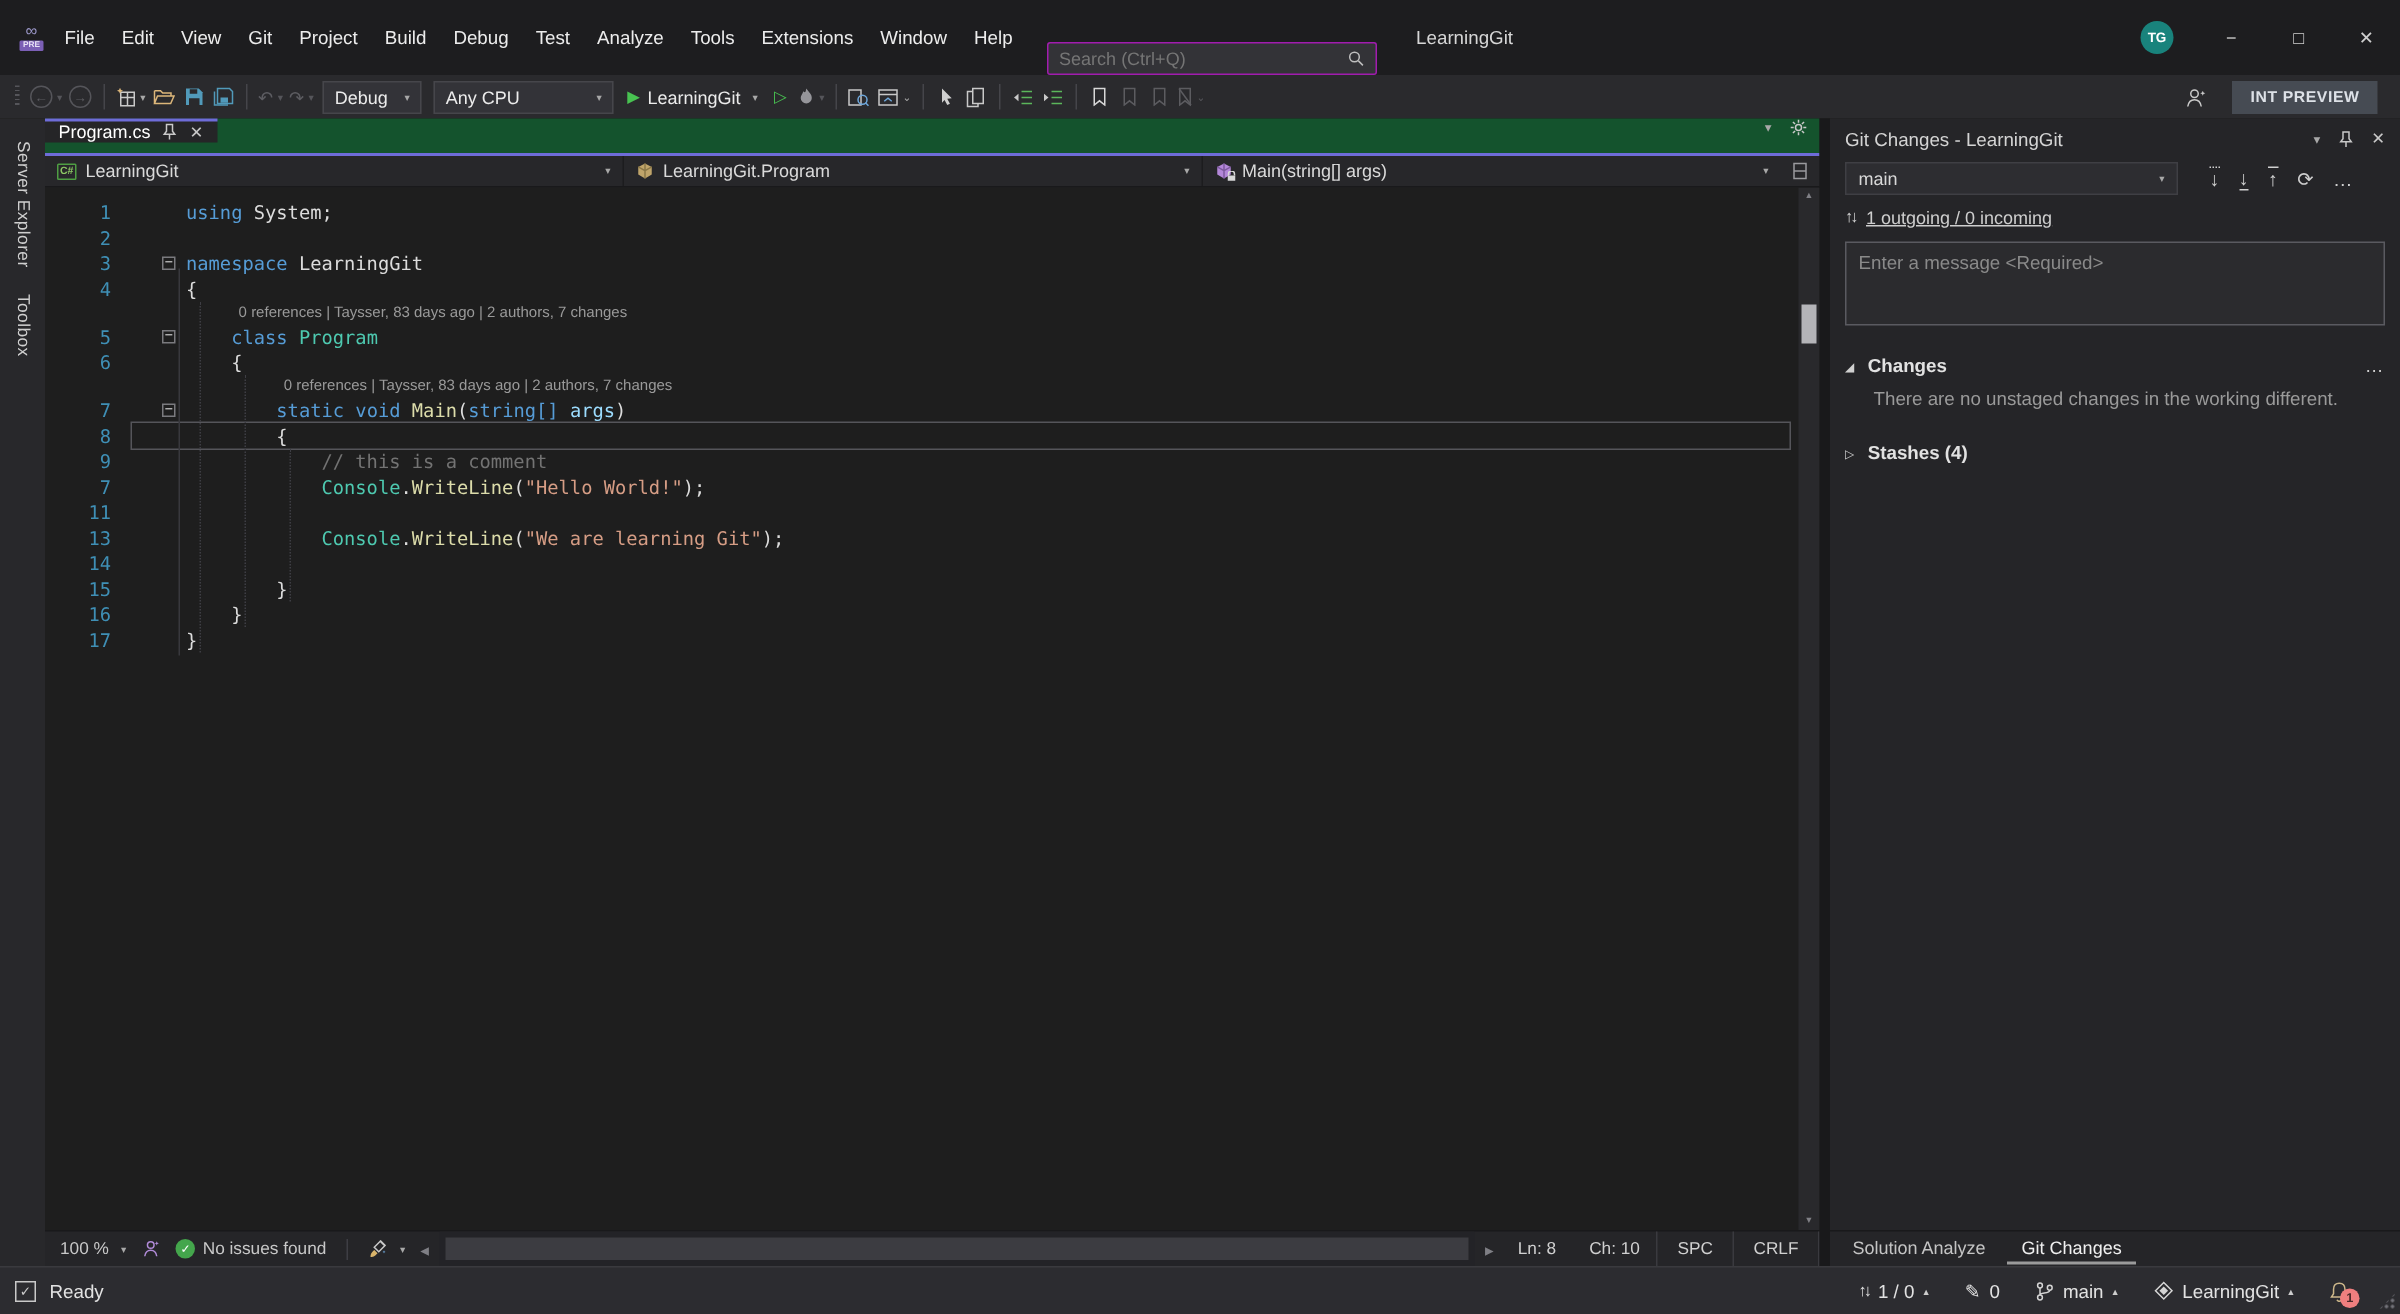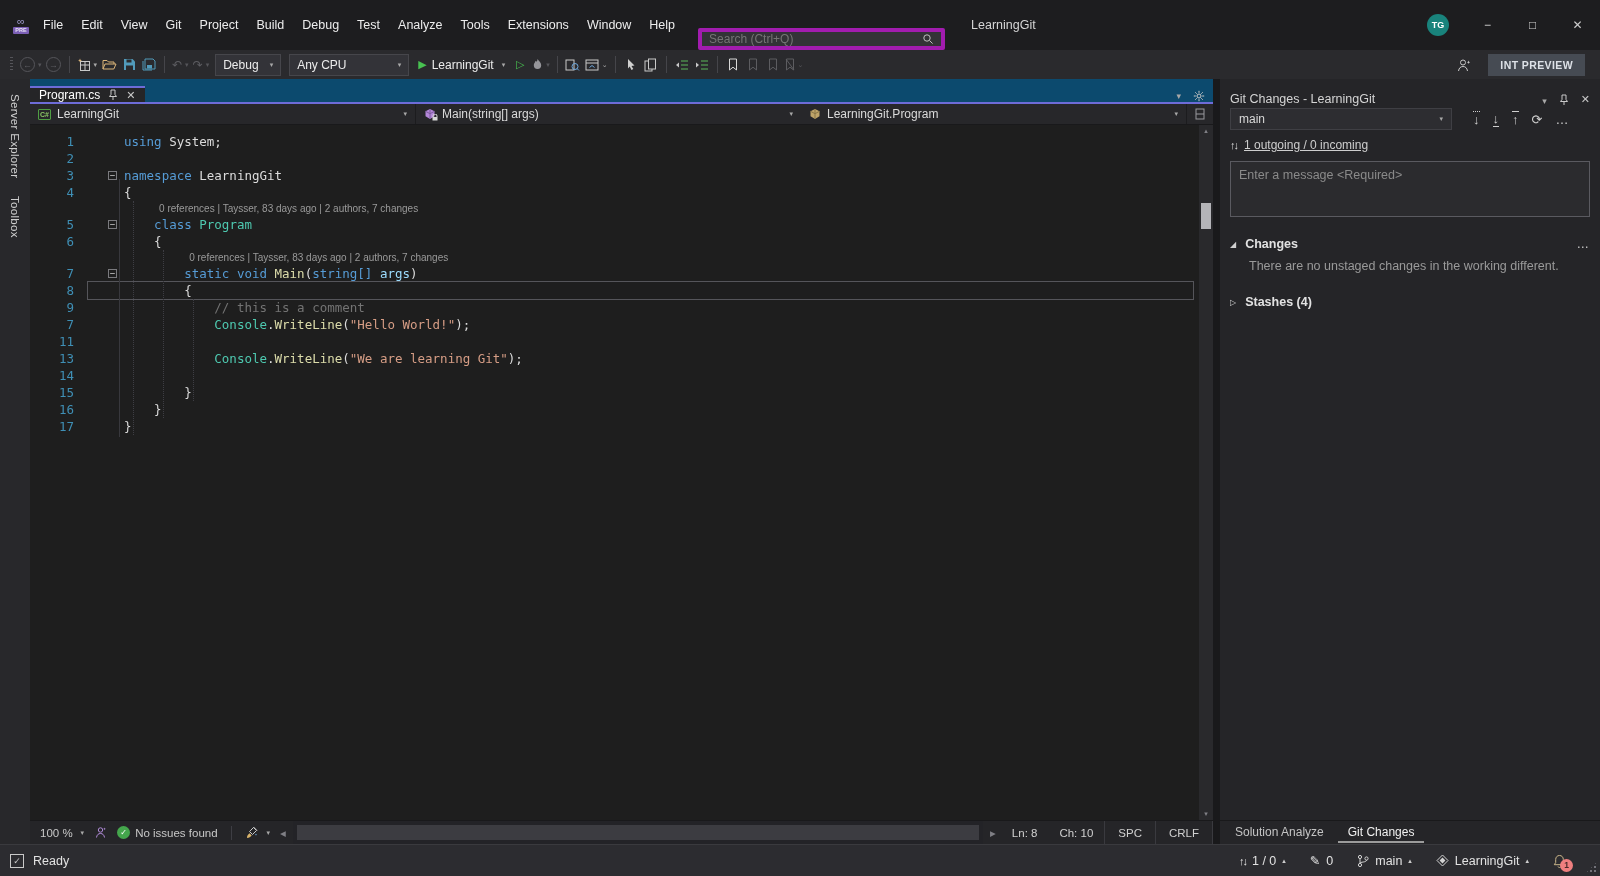--- a/index.html
+++ b/index.html
@@ -8,21 +8,21 @@
        font-family:"Liberation Sans",sans-serif;font-size:12px;color:#ddd;background:#1e1e1e;position:relative;}
   svg{display:block;}
 
   
   .titlebar{flex:0 0 33px;background:#1d1d1f;display:flex;align-items:center;}
   .vs-logo{width:34px;display:flex;flex-direction:column;align-items:center;justify-content:center;gap:1px;padding-left:8px;}
   .logo-inf{color:#9b97c8;font-size:11px;line-height:9px;}
   .logo-pre{background:#7b5fb5;color:#e8e2f5;font-size:5.5px;font-weight:bold;padding:0 2px;border-radius:1px;line-height:7px;}
   .menus{display:flex;align-items:stretch;height:100%;}
   .menu-item{padding:0 9px;display:flex;align-items:center;color:#ededed;font-size:12.5px;cursor:default;}
-  .searchbox{margin-left:14px;width:247px;height:22px;background:#333337;border:4px solid #a21caf;border-radius:2px;display:flex;align-items:center;padding:0 7px;margin-top:28px;}
+  .searchbox{margin-left:14px;width:220px;height:22px;background:#333337;border:1px solid #a21caf;border-radius:2px;display:flex;align-items:center;padding:0 7px;margin-top:28px;}
   .searchbox input{flex:1;background:transparent;border:none;outline:none;color:#b8b8b8;font-family:"Liberation Sans",sans-serif;font-size:12px;padding:0;}
   .sol-name{margin-left:26px;color:#d6d6d6;font-size:12.5px;}
   .tspacer{flex:1;}
   .avatar{width:22px;height:22px;border-radius:50%;background:#19837c;color:#fff;font-size:9px;font-weight:bold;display:flex;align-items:center;justify-content:center;margin-right:16px;}
   .winbtns{display:flex;height:100%;}
   .winbtns span{width:45px;display:flex;align-items:center;justify-content:center;color:#cfcfcf;font-size:12px;}
 
   
   .toolbar{flex:0 0 29px;background:#2a2a2d;display:flex;align-items:center;padding:0 5px;}
   .tgrip{width:3px;height:15px;margin:0 5px;background:repeating-linear-gradient(#55555a 0 1px,transparent 1px 3px);}
@@ -38,21 +38,21 @@
   .runbtn{display:flex;align-items:center;gap:5px;height:24px;padding:0 5px;color:#ececec;}
   .playg{color:#48c251;font-size:11px;}
   .badge-preview{margin:0 10px 0 14px;background:#464b53;color:#dde1e7;font-weight:bold;font-size:10.5px;letter-spacing:.4px;padding:5px 12px;}
 
   
   .mid{flex:1;display:flex;min-height:0;background:#1e1e1e;}
   .rail{flex:0 0 30px;background:#28282b;display:flex;flex-direction:column;align-items:center;padding-top:6px;}
   .rail-tab{writing-mode:vertical-rl;color:#cfcfcf;font-size:11.5px;padding:9px 0;letter-spacing:.3px;}
 
   .editor-col{flex:1;display:flex;flex-direction:column;min-width:0;}
-  .tabstrip{flex:0 0 23px;background:#0c4a6e;display:flex;align-items:flex-end;}
+  .tabstrip{flex:0 0 23px;background:#14532d;display:flex;align-items:flex-start;}
   .tab{background:#252527;border-top:2px solid #6e6cd8;display:flex;align-items:center;gap:8px;padding:0 9px;color:#fff;font-size:12px;}
   .ticon{color:#c8c8c8;font-size:11px;display:flex;align-items:center;}
   .tabstrip-right{margin-left:auto;display:flex;align-items:center;gap:12px;padding-right:8px;color:#c8c8c8;}
   .purple-line{flex:0 0 2px;background:#6e6cd8;}
   .breadcrumb{flex:0 0 21px;background:#27272a;display:flex;border-bottom:1px solid #19191b;}
   .bc-sec{flex:1;display:flex;align-items:center;gap:6px;padding:0 8px;border-right:1px solid #1c1c1e;color:#dadada;font-size:12px;}
   .bc-dd{margin-left:auto;font-size:7px;color:#a8a8a8;}
   .bc-split{flex:0 0 26px;display:flex;align-items:center;justify-content:center;}
   .csicon{border:1px solid #4f9e43;color:#8cc765;font-size:7px;font-weight:bold;line-height:9px;padding:0 1px;border-radius:1px;}
 
@@ -82,21 +82,21 @@
   .hthumb{position:absolute;top:4px;bottom:4px;left:4px;right:4px;background:#3c3c41;}
   .scell{padding:0 11px;color:#d0d0d0;}
   .scellb{height:100%;display:flex;align-items:center;padding:0 13px;border-left:1px solid #3a3a3f;color:#d0d0d0;}
   .scellb:last-child{border-right:1px solid #3a3a3f;}
 
   .vsplit{flex:0 0 7px;background:#19191b;}
 
   
   .right-col{flex:0 0 380px;display:flex;flex-direction:column;background:#252528;}
   .gp{flex:1;padding:0 10px;overflow:hidden;}
-  .gp-title{height:27px;display:flex;align-items:flex-end;color:#d4d4d4;font-size:12.5px;gap:12px;}
+  .gp-title{height:27px;display:flex;align-items:center;color:#d4d4d4;font-size:12.5px;gap:12px;}
   .gp-title .ttl{margin-right:auto;}
   .gp-branchrow{display:flex;align-items:center;margin-top:2px;gap:13px;}
   .branch-dd{width:222px;height:22px;background:#2d2d31;border:1px solid #3f3f44;display:flex;align-items:center;padding:0 8px;color:#d8d8d8;margin-right:8px;}
   .branch-dd .ddc{margin-left:auto;}
   .gp-ico{color:#d0d0d0;font-size:13px;display:flex;align-items:center;}
   .gp-sync{height:24px;display:flex;align-items:center;gap:7px;color:#cecece;margin-top:3px;}
   .sync-glyph{font-size:11px;color:#d8d8d8;letter-spacing:-2px;}
   .gp-sync a{color:#cecece;}
   .gp-msg{margin-top:4px;height:56px;background:#2b2b2e;border:1px solid #5a5a60;}
   .gp-msg textarea{width:100%;height:100%;background:transparent;border:none;outline:none;resize:none;color:#cccccc;font-family:"Liberation Sans",sans-serif;font-size:12.5px;padding:6px 8px;}
@@ -347,40 +347,40 @@
             </span>
         </div>
       </div>
       <div class="purple-line"></div>
       <div class="breadcrumb">
         <div class="bc-sec">
           <span class="csicon">C#</span>
           <span>LearningGit</span>
           <span class="bc-dd">▾</span>
         </div>
+        <div class="bc-sec">
+          <svg width="12" height="12" viewBox="0 0 12 12">
+              <path d="M6 1l4.5 2.3v5L6 11 1.5 8.3v-5z" fill="#bfa46a"></path>
+              <path d="M6 1v10M1.5 3.3L6 5.7l4.5-2.4" fill="none" stroke="#8a7747"></path>
+            </svg>
+          <span>LearningGit.Program</span>
+          <span class="bc-dd">▾</span>
+        </div>
         <div class="bc-sec" style="border-right:none;">
           <span style="position:relative;display:flex;">
             <svg width="12" height="12" viewBox="0 0 12 12">
                 <path d="M6 1l4.5 2.3v5L6 11 1.5 8.3v-5z" fill="#b387d8"></path>
                 <path d="M6 1v10M1.5 3.3L6 5.7l4.5-2.4" fill="none" stroke="#7d5a9e"></path>
               </svg>
             <svg width="6" height="7" viewBox="0 0 6 7" style="position:absolute;right:-2px;bottom:-1px;">
                 <path d="M1 3V2a2 2 0 0 1 4 0v1" fill="none" stroke="#d8d8d8"></path>
                 <rect x="0.5" y="3" width="5" height="3.5" fill="#d8d8d8"></rect>
               </svg>
           </span>
           <span>Main(string[] args)</span>
-          <span class="bc-dd">▾</span>
-        </div>
-        <div class="bc-sec">
-          <svg width="12" height="12" viewBox="0 0 12 12">
-              <path d="M6 1l4.5 2.3v5L6 11 1.5 8.3v-5z" fill="#bfa46a"></path>
-              <path d="M6 1v10M1.5 3.3L6 5.7l4.5-2.4" fill="none" stroke="#8a7747"></path>
-            </svg>
-          <span>LearningGit.Program</span>
           <span class="bc-dd">▾</span>
         </div>
         <div class="bc-split">
             <svg width="10" height="12" viewBox="0 0 10 12">
               <rect x="1" y="1" width="8" height="10" fill="none" stroke="#9a9a9e"></rect>
               <line x1="1" y1="6" x2="9" y2="6" stroke="#9a9a9e"></line>
             </svg>
           </div>
       </div>
 

